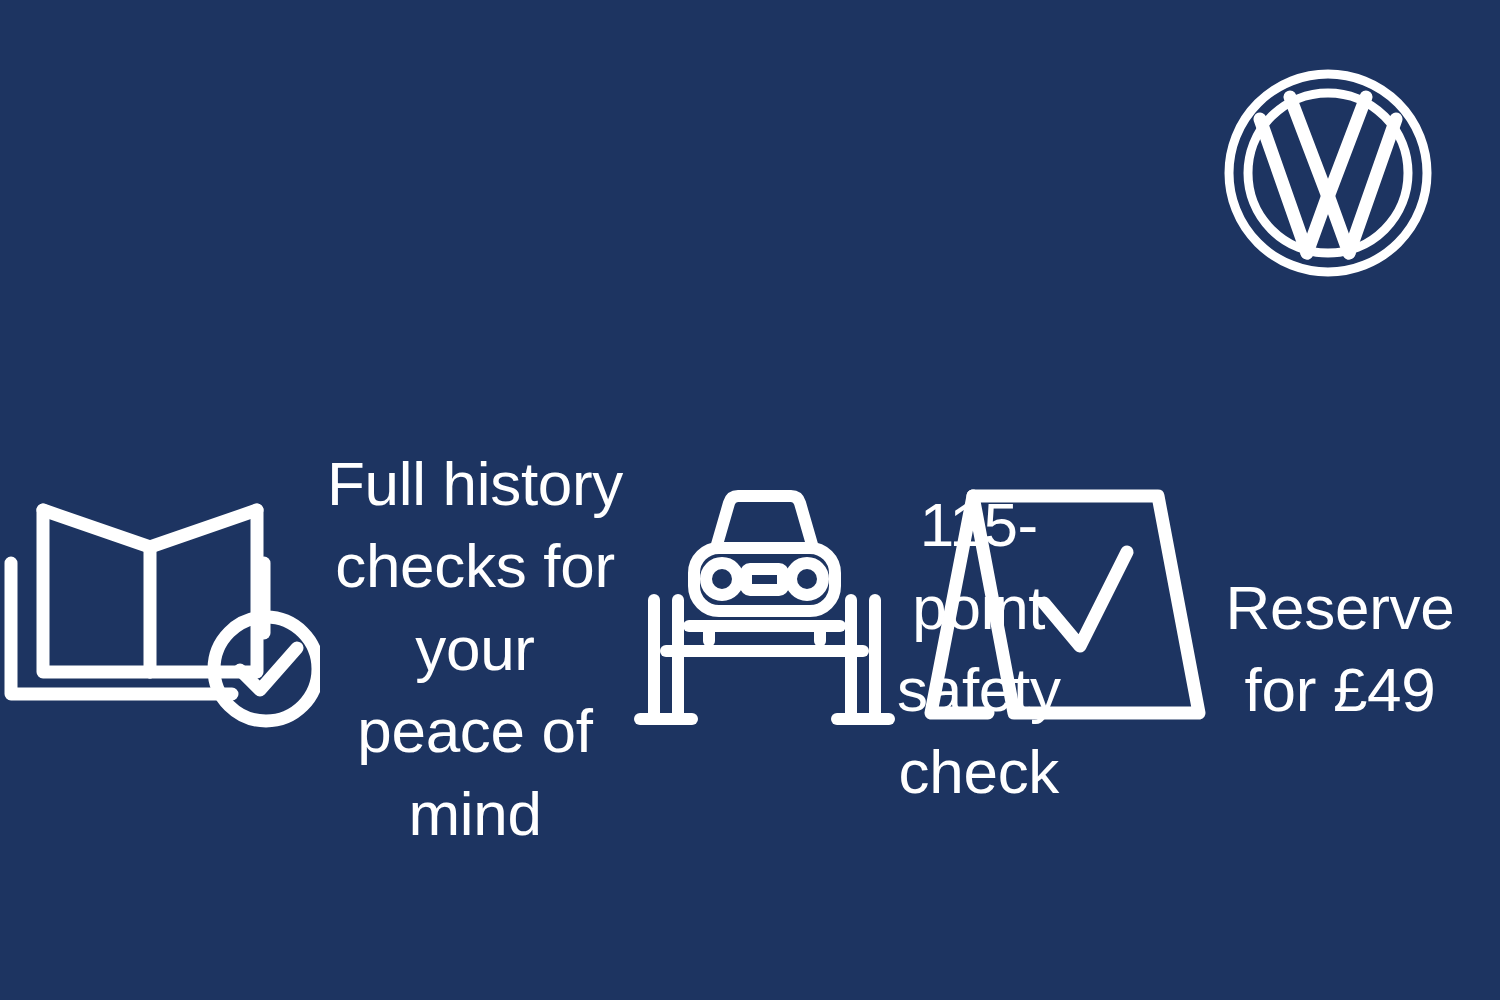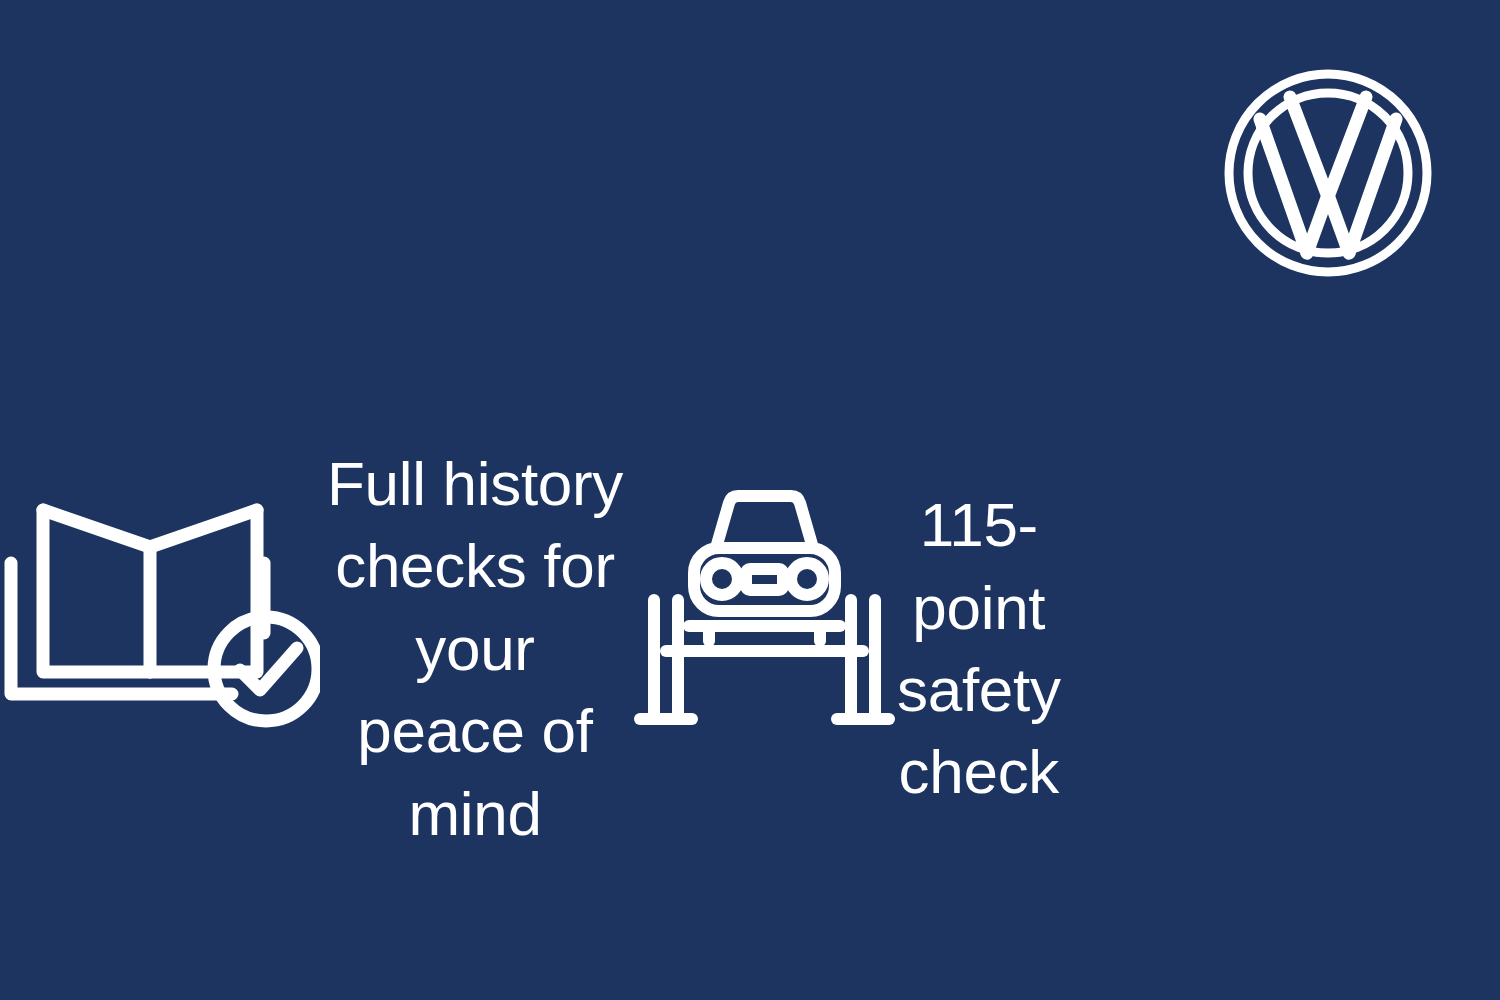--- a/index.html
+++ b/index.html
@@ -164,15 +164,33 @@
             <path d="M 243 115 L 243 228"></path>
             <path d="M 205 234 L 257 234"></path>
           </g>
         </svg>
       </div>
       <div class="feature-caption caption-2">115-point
 safety
 check</div>
     </div>
 
+    <div class="feature feature-3">
+      <div class="feature-icon icon-reserve">
+        <svg viewBox="0 0 290 250" xmlns="http://www.w3.org/2000/svg">
+          <g fill="none" stroke="#ffffff" stroke-width="13" stroke-linecap="round" stroke-linejoin="round">
+
+            <path d="M 53 11 L 11 228 L 68 228"></path>
+
+            <path d="M 53 11 L 238 11 L 279 228 L 94 228 Z"></path>
+          </g>
+
+          <g fill="none" stroke="#ffffff" stroke-width="13" stroke-linecap="round" stroke-linejoin="round">
+            <path d="M 124 118 L 160 161 L 207 67"></path>
+          </g>
+        </svg>
+      </div>
+      <div class="feature-caption caption-3">Reserve
+for £49</div>
+    </div>
 
   </div>
 </div>
 
 </body></html>

